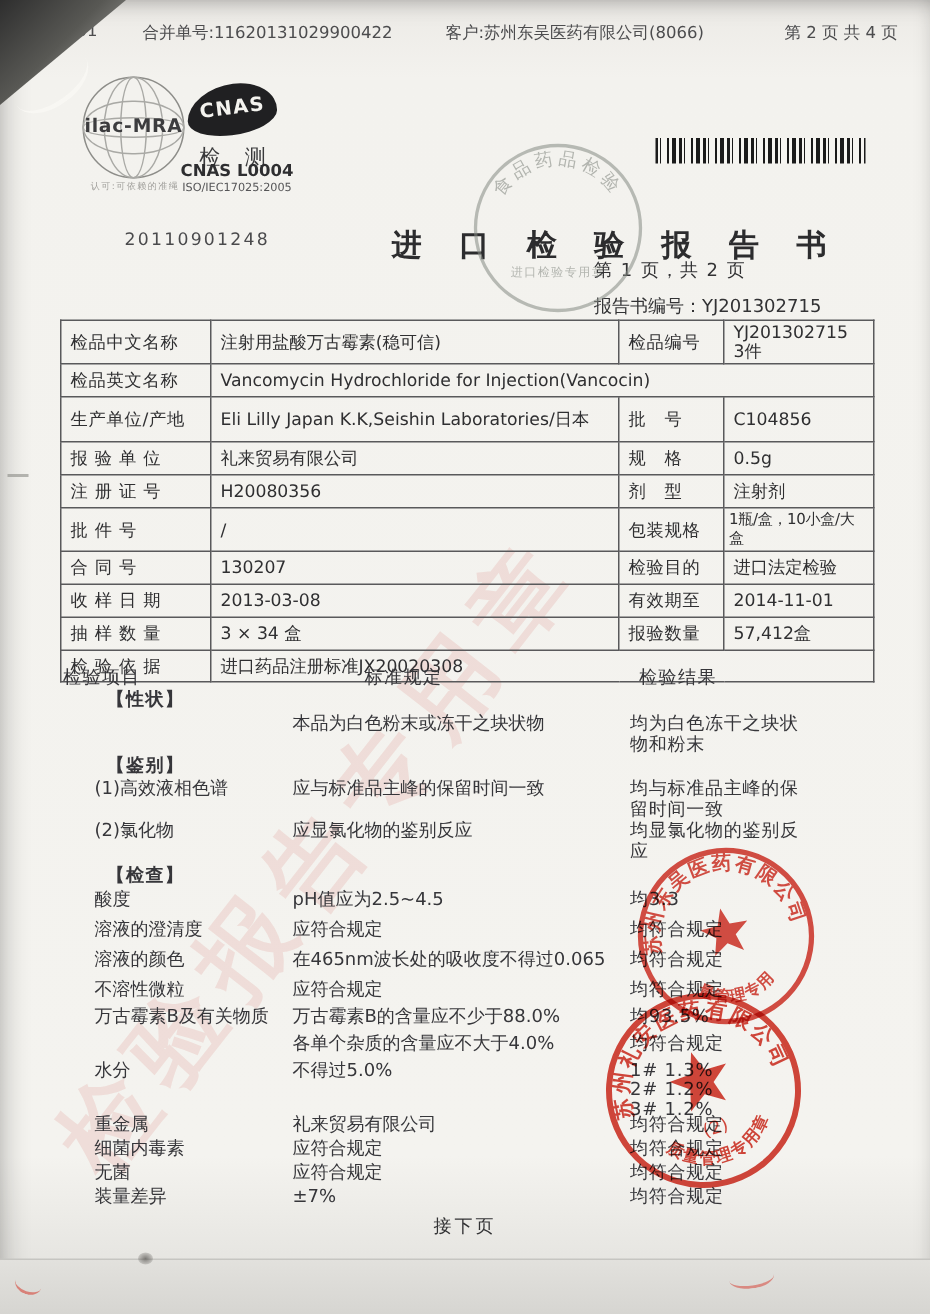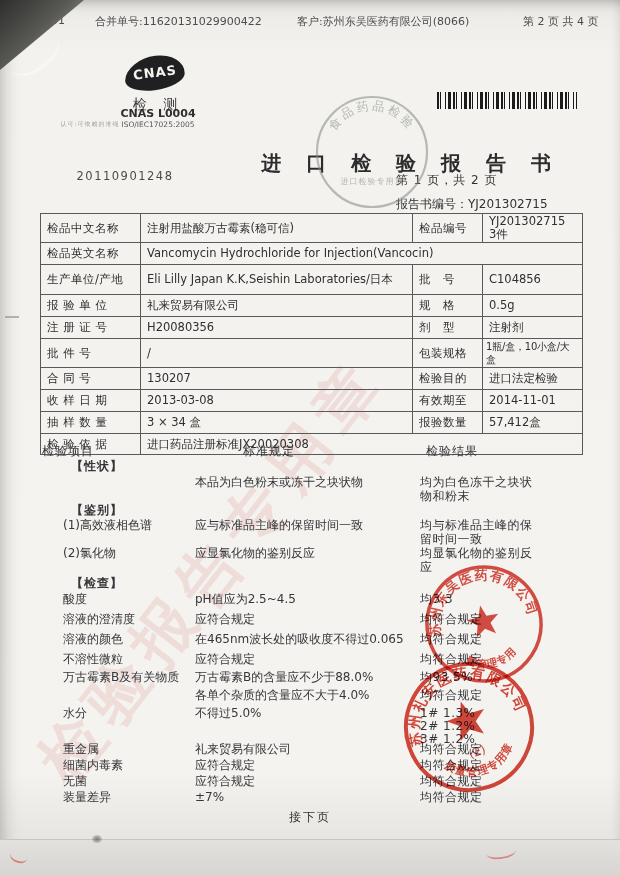--- a/index.html
+++ b/index.html
@@ -36,21 +36,21 @@
       border-radius:50% 50% 50% 50%/62% 62% 38% 38%;transform:rotate(-7deg) skewX(-8deg);}
   .cnas-swoosh .txt{position:absolute;left:0;right:0;top:9px;text-align:center;color:#f4f3ef;
       font-weight:bold;font-size:13px;letter-spacing:1px;transform:skewX(8deg);}
   .cnas-l1{top:96px;left:125px;width:66px;text-align:center;font-size:14px;color:#3a3a3c;letter-spacing:6px;}
   .cnas-l2{top:107px;left:120px;width:76px;text-align:center;font-size:11px;font-weight:bold;color:#2e2e30;}
   .cnas-l3{top:120px;left:116px;width:84px;text-align:center;font-size:7.5px;color:#55555า7;color:#555557;}
   .cma{top:127px;left:82px;width:78px;height:42px;}
   .cma .ring{position:absolute;left:0;top:0;width:66px;height:40px;border:4.5px solid #2c2c2e;
       border-radius:50%;border-right-color:transparent;transform:rotate(-6deg);}
   .cma .ma{position:absolute;left:12px;top:5px;font-size:24px;font-weight:bold;color:#2c2c2e;letter-spacing:1px;}
-  .cma-no{top:169px;left:70px;width:110px;text-align:center;font-size:11.5px;color:#4a4a4c;letter-spacing:1.5px;}
+  .cma-no{top:152px;left:70px;width:110px;text-align:right;font-size:11.5px;color:#4a4a4c;letter-spacing:1.5px;}
   
   .org-title{top:115px;left:160px;width:430px;text-align:center;font-size:25px;font-weight:bold;
       color:#2c2c2e;letter-spacing:5px;}
   .doc-title{top:150px;left:160px;width:400px;text-align:right;font-size:20px;font-weight:bold;
       color:#2c2c2e;letter-spacing:9px;}
   .barcode{top:92px;left:437px;width:140px;height:17px;
       background:repeating-linear-gradient(90deg,#1b1b1b 0 2px,#f6f5f1 2px 3px,#1b1b1b 3px 4px,#f6f5f1 4px 8px,#1b1b1b 8px 9px,#f6f5f1 9px 11px,#1b1b1b 11px 14px,#f6f5f1 14px 16px);}
   .page-line{top:172px;left:396px;font-size:12px;color:#323234;letter-spacing:1px;}
   .report-no{top:196px;left:396px;font-size:12px;color:#323234;}
   
@@ -87,20 +87,27 @@
 
   <div class="abs watermark">检验报告专用章</div>
 
   <div class="abs scan-header">
     <span class="sh-no">53751</span>
     <span class="sh-merge">合并单号:11620131029900422</span>
     <span class="sh-cust">客户:苏州东吴医药有限公司(8066)</span>
     <span class="sh-page">第 2 页  共 4 页</span>
   </div>
 
+  <div class="abs ilac">
+    <div class="mer m1"></div>
+    <div class="mer m2"></div>
+    <div class="par p1"></div>
+    <div class="par p2"></div>
+    <div class="txt">ilac-MRA</div>
+  </div>
   <div class="abs ilac-cap">认可:可依赖的准绳</div>
 
   <div class="abs cnas-swoosh">
     <div class="txt">CNAS</div>
   </div>
   <div class="abs cnas-l1">检 测</div>
   <div class="abs cnas-l2">CNAS L0004</div>
   <div class="abs cnas-l3">ISO/IEC17025:2005</div>
 
   <div class="abs cma-no">20110901248</div>

